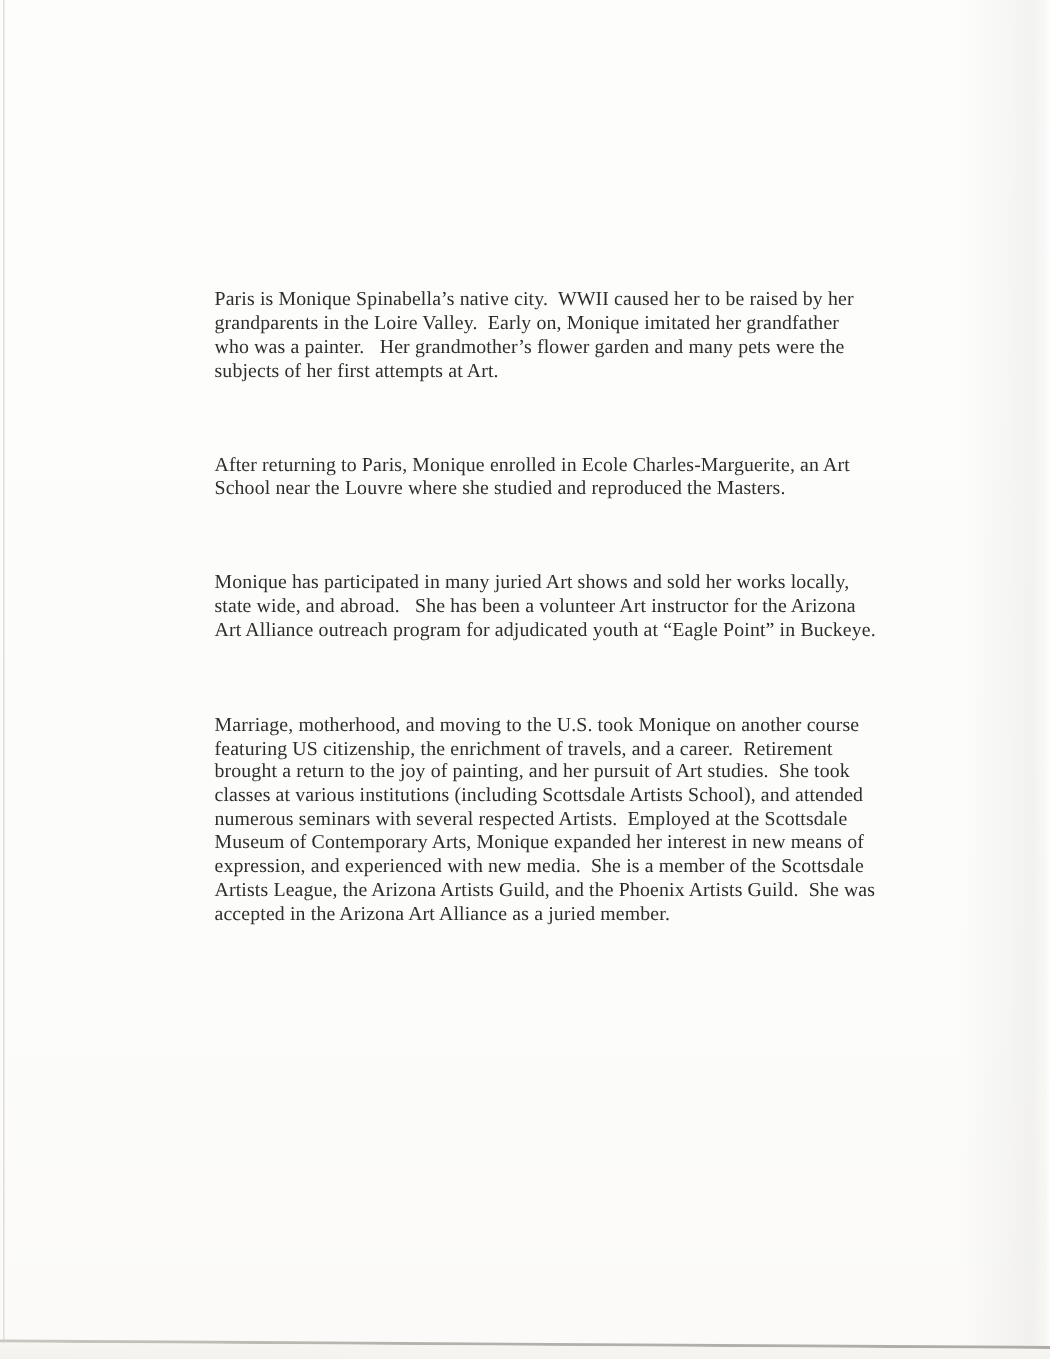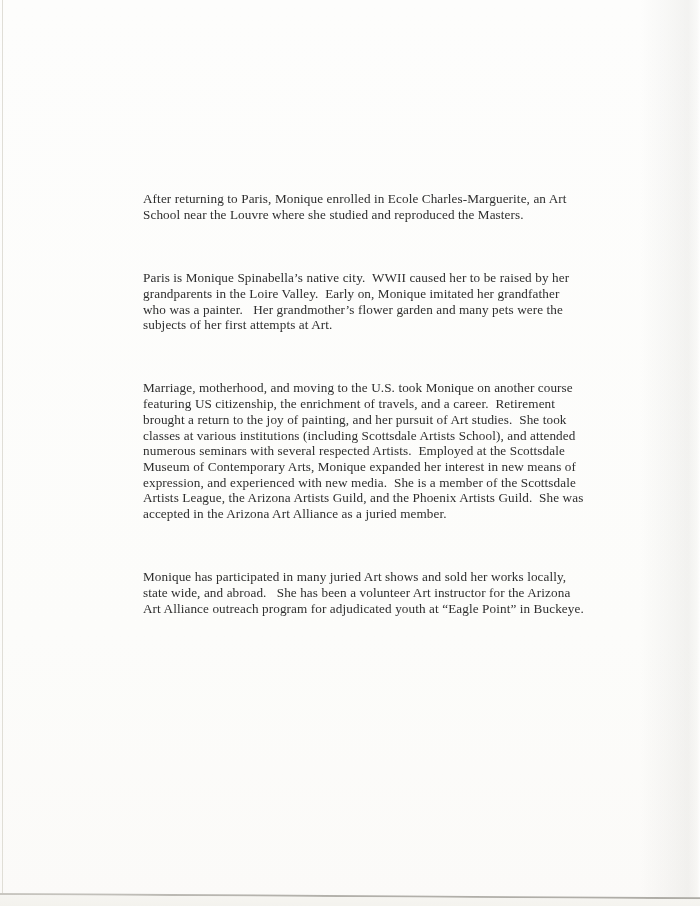--- a/index.html
+++ b/index.html
@@ -83,35 +83,35 @@
   }
 </style>
 </head>
 <body>
 
 <div class="scan-page">
   <div class="left-edge"></div>
   <div class="right-shade"></div>
 
   <div class="text-block">
-    <p>After returning to Paris, Monique enrolled in Ecole Charles-Marguerite, an Art
-School near the Louvre where she studied and reproduced the Masters.</p>
     <p>Paris is Monique Spinabella’s native city.  WWII caused her to be raised by her
 grandparents in the Loire Valley.  Early on, Monique imitated her grandfather
 who was a painter.   Her grandmother’s flower garden and many pets were the
 subjects of her first attempts at Art.</p>
+    <p>After returning to Paris, Monique enrolled in Ecole Charles-Marguerite, an Art
+School near the Louvre where she studied and reproduced the Masters.</p>
+    <p>Monique has participated in many juried Art shows and sold her works locally,
+state wide, and abroad.   She has been a volunteer Art instructor for the Arizona
+Art Alliance outreach program for adjudicated youth at “Eagle Point” in Buckeye.</p>
     <p>Marriage, motherhood, and moving to the U.S. took Monique on another course
 featuring US citizenship, the enrichment of travels, and a career.  Retirement
 brought a return to the joy of painting, and her pursuit of Art studies.  She took
 classes at various institutions (including Scottsdale Artists School), and attended
 numerous seminars with several respected Artists.  Employed at the Scottsdale
 Museum of Contemporary Arts, Monique expanded her interest in new means of
 expression, and experienced with new media.  She is a member of the Scottsdale
 Artists League, the Arizona Artists Guild, and the Phoenix Artists Guild.  She was
 accepted in the Arizona Art Alliance as a juried member.</p>
-    <p>Monique has participated in many juried Art shows and sold her works locally,
-state wide, and abroad.   She has been a volunteer Art instructor for the Arizona
-Art Alliance outreach program for adjudicated youth at “Eagle Point” in Buckeye.</p>
   </div>
 
   <div class="bottom-line"></div>
   <div class="bottom-strip"></div>
 </div>
 
 </body></html>

